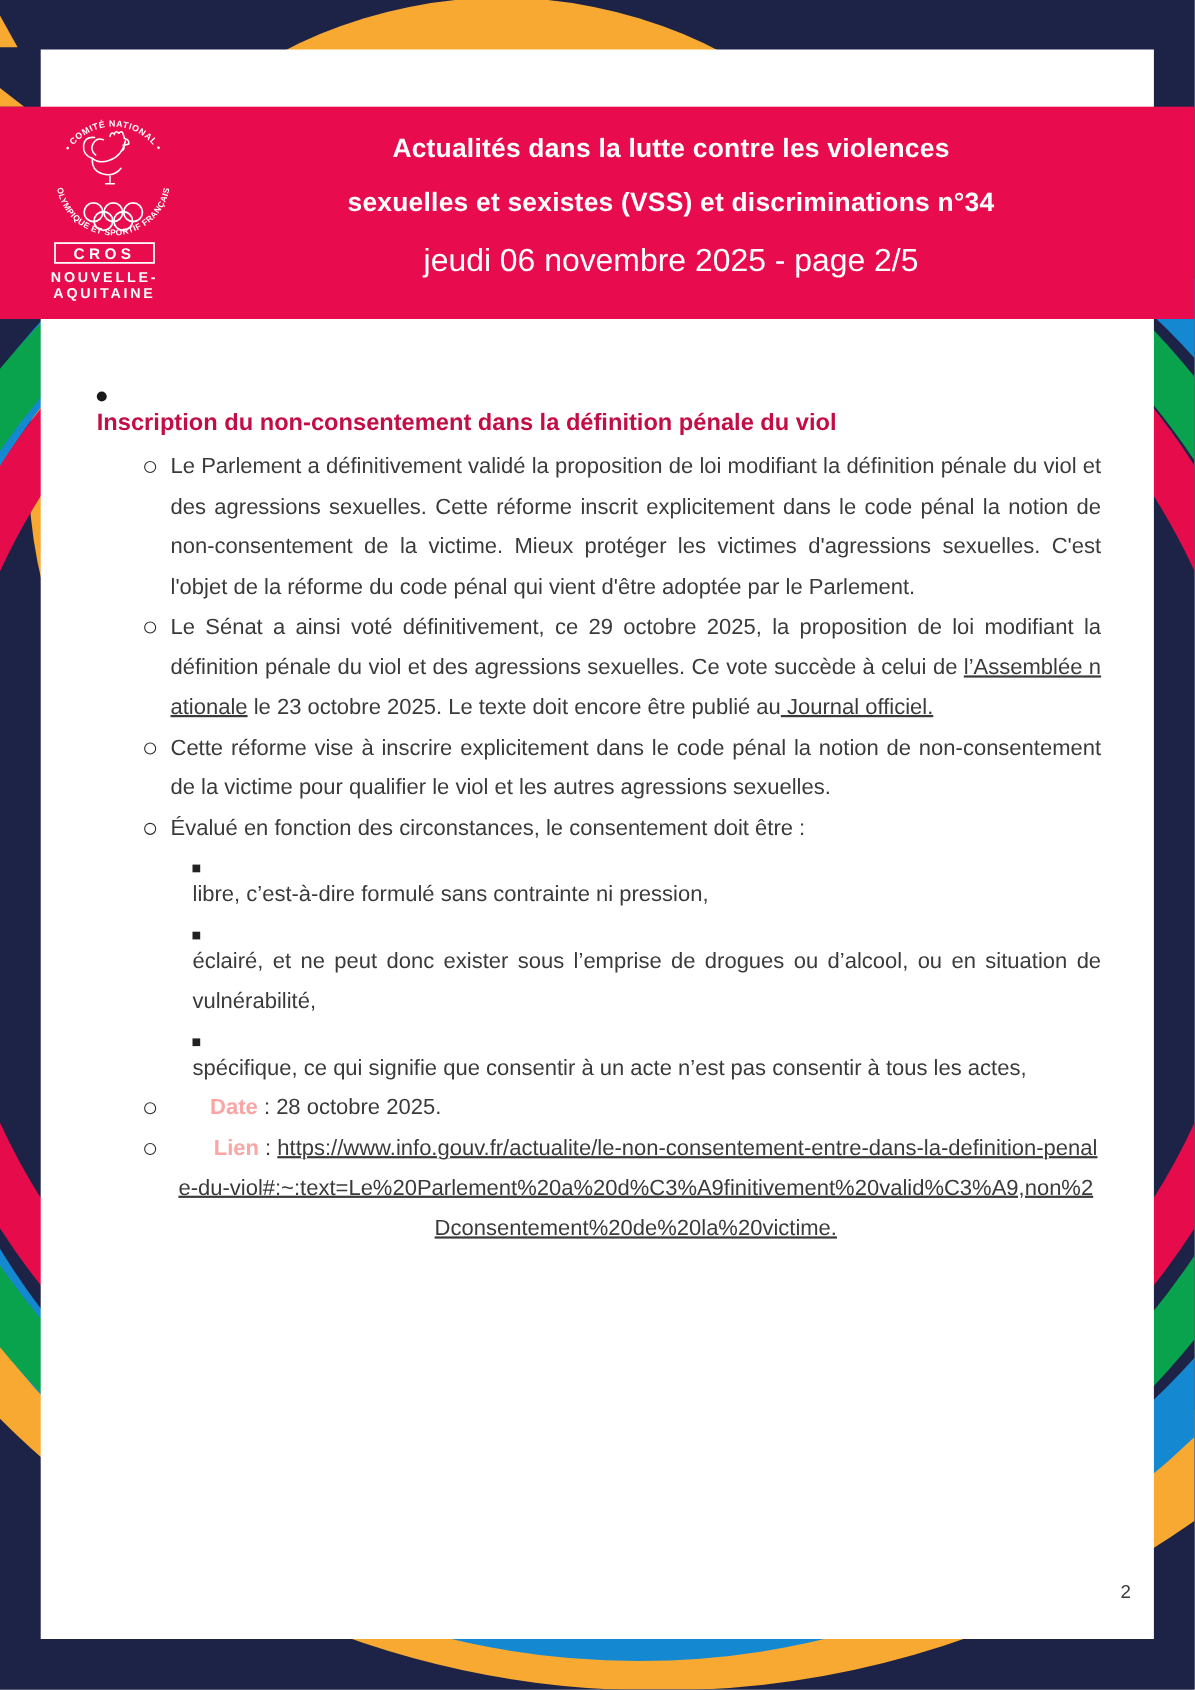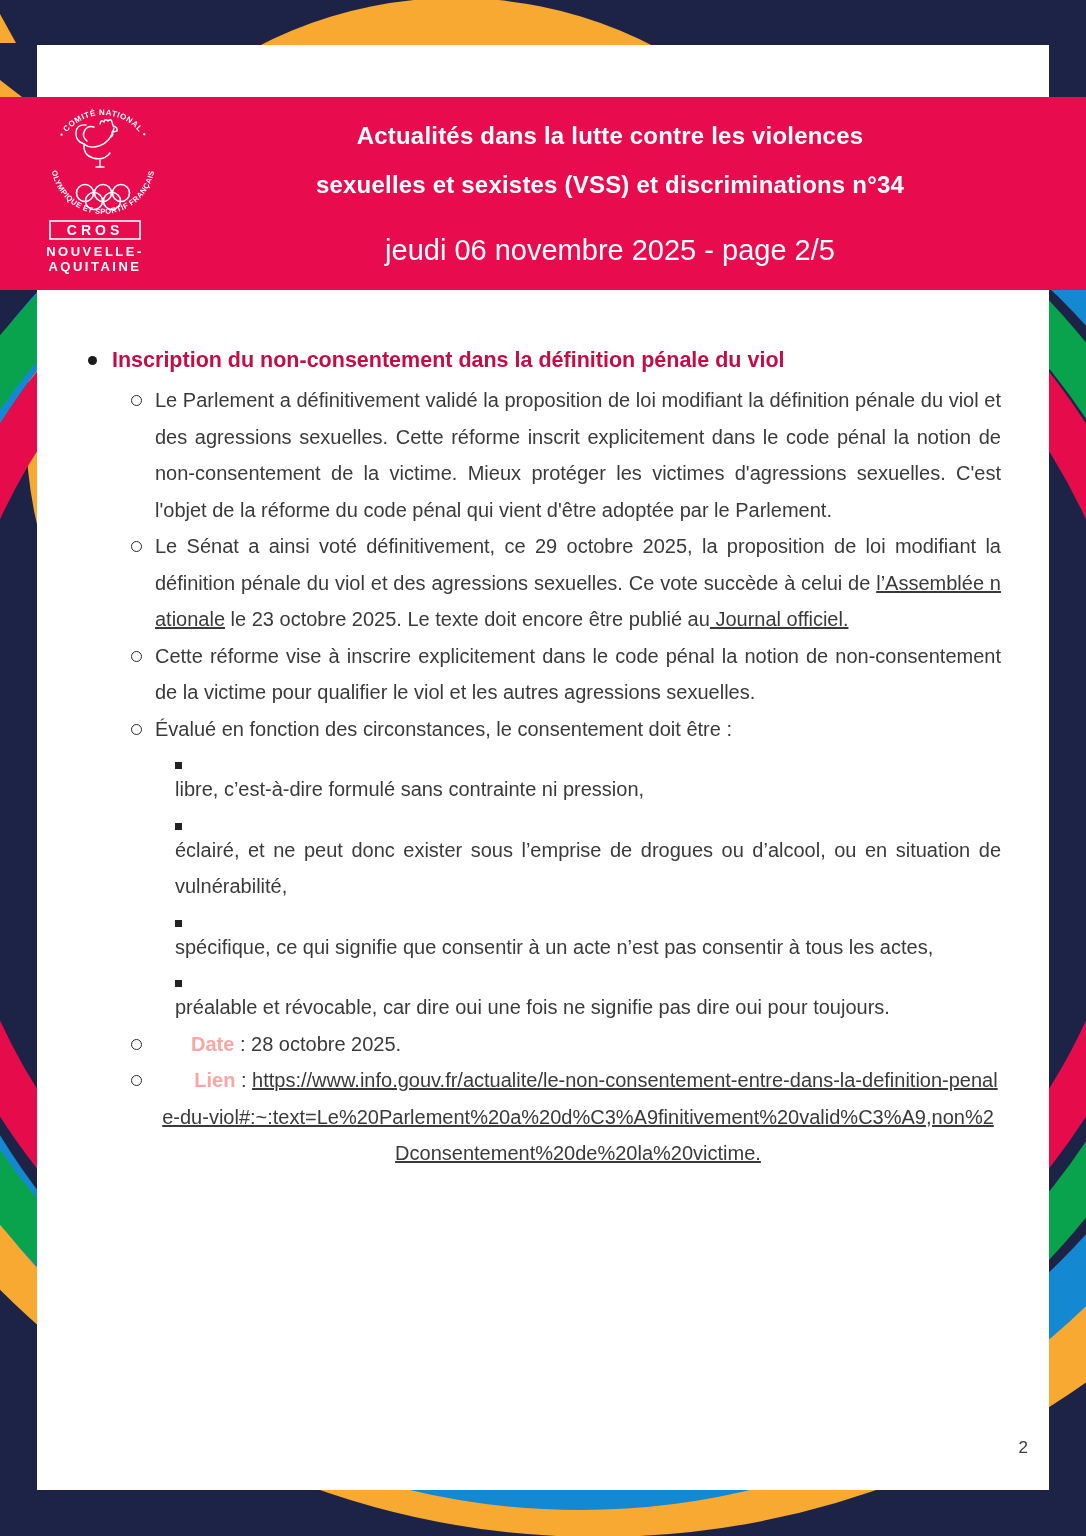--- a/index.html
+++ b/index.html
@@ -26,42 +26,42 @@
   }
   .logo-svg { position:absolute; left:40px; top:7px; }
   .titles {
     position:absolute; left:160px; right:26px; top:14px;
     text-align:center; color:#ffffff;
   }
   .title-line {
     font-size:24px; font-weight:bold; line-height:49px; letter-spacing:0.2px;
   }
   .subtitle {
-    font-size:29px; font-weight:normal; line-height:46px; margin-top:18px;
+    font-size:29px; font-weight:normal; line-height:46px; margin-top:5px;
   }
 
   .content {
     position:absolute; left:37px; top:342px; width:1012px; z-index:3;
     font-size:20px; line-height:36.5px; color:#3a3a3a;
   }
   .row { display:flex; margin-right:48px; }
   .row .txt { flex:1 1 auto; text-align:justify; }
   .l1 { margin-left:51px; }
   .l2 { margin-left:94px; }
   .l3 { margin-left:138px;flex-direction:column; }
   .marker { flex:0 0 24px; }
   .dot { display:block; width:9px; height:9px; border-radius:50%; background:#1a1a1a; margin-top:14px; }
   .circ { display:block; width:11px; height:11px; border-radius:50%; border:1.8px solid #2a2a2a; margin-top:13px; }
   .sq { display:block; width:7px; height:7px; background:#222222; margin-top:15px; }
 
   .section-title {
     color:#c30d45; font-weight:bold; font-size:21.5px; line-height:37px;
     text-align:left;
   }
-  .row.head { margin-bottom:3px; }
+  .row.head { margin-bottom:3px;flex-direction:column; }
   .bold { font-weight:bold; color:#fca5a5;margin-left:36px; }
   .ulink { text-decoration:underline; color:inherit; word-break:break-all; cursor:pointer; }
 
   .pagenum {
     position:absolute; left:1000px; top:1438px; width:28px; z-index:3;
     text-align:right; font-size:17px; color:#3a3a3a;
   }
 </style>
 </head>
 <body>
@@ -176,26 +176,20 @@
         <i class="sq"></i>
       </span>
     <div class="txt">éclairé, et ne peut donc exister sous l’emprise de drogues ou d’alcool, ou en situation de vulnérabilité,</div>
   </div>
   <div class="row l3">
     <span class="marker">
         <i class="sq"></i>
       </span>
     <div class="txt">spécifique, ce qui signifie que consentir à un acte n’est pas consentir à tous les actes,</div>
   </div>
-  <div class="row l3">
-    <span class="marker">
-        <i class="sq"></i>
-      </span>
-    <div class="txt">préalable et révocable, car dire oui une fois ne signifie pas dire oui pour toujours.</div>
-  </div>
 
   <div class="row l2">
     <span class="marker">
         <i class="circ"></i>
       </span>
     <div class="txt" style="text-align:left"><span class="bold">Date</span><span> : </span><span>28 octobre 2025.</span></div>
   </div>
 
   <div class="row l2">
     <span class="marker">

